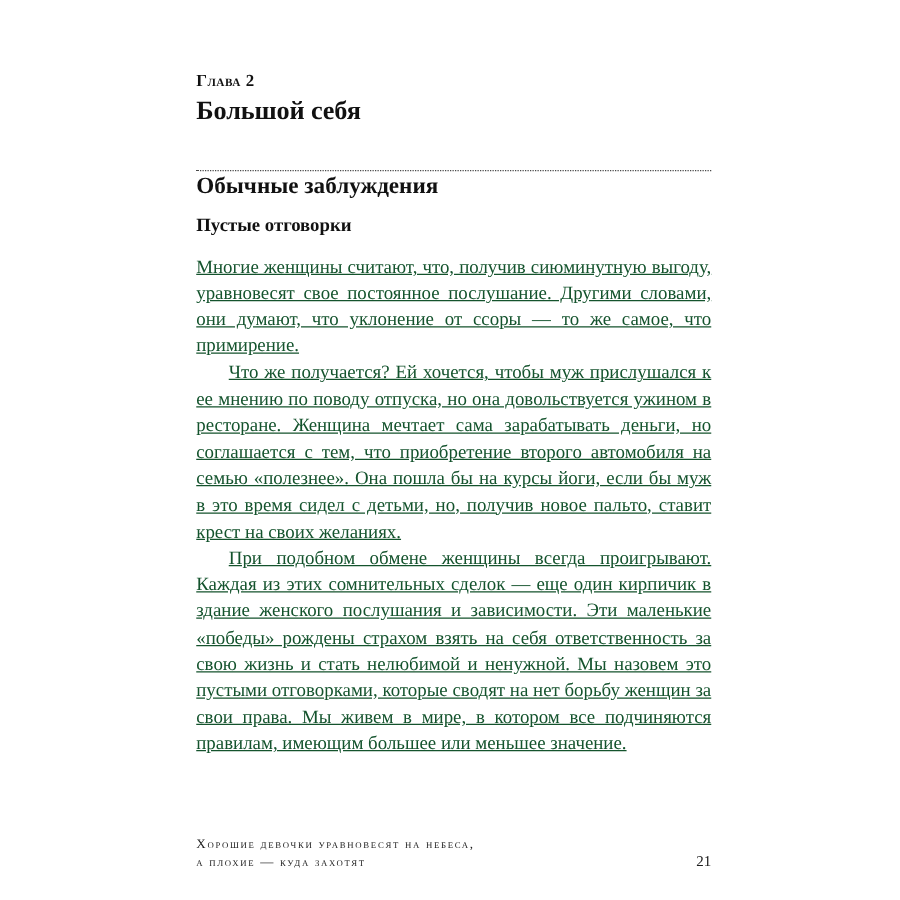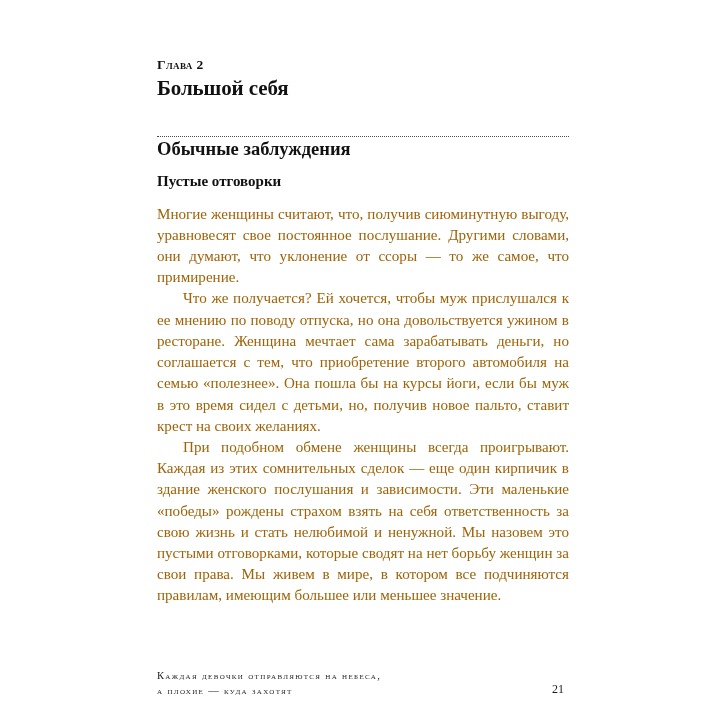--- a/index.html
+++ b/index.html
@@ -77,22 +77,23 @@
     margin-top: 11px;
   }
 
   
   .body-text {
     margin-top: 14px;
     font-size: 15.1px;
     line-height: 21.2px;
     text-align: justify;
     text-justify: inter-word;
-    color: #a16207;
+    color: #14532d;
     hyphens: manual;
+    text-decoration: underline;
   }
   .body-text p {
     margin: 0;
     text-indent: 0;
   }
   .body-text p.indented {
     text-indent: 26px;
   }
 
   
@@ -117,21 +118,21 @@
   .footer-title .line {
     display: block;
     white-space: nowrap;
   }
   .page-number {
     font-family: "Liberation Serif", "DejaVu Serif", serif;
     font-size: 12px;
     line-height: 15px;
     color: #1c1c1c;
     padding-top: 14px;
-    text-align: center;
+    text-align: right;
     min-width: 22px;
   }
 </style>
 </head>
 <body>
 
 <div class="page">
 
   <div class="content">
 
@@ -149,19 +150,19 @@
     <div class="body-text">
       <p>Многие женщины считают, что, получив сиюминутную выгоду, уравновесят свое постоянное послушание. Другими словами, они думают, что уклонение от ссоры — то же самое, что примирение.</p>
       <p class="indented">Что же получается? Ей хочется, чтобы муж прислушался к ее мнению по поводу отпуска, но она довольствуется ужином в ресторане. Женщина мечтает сама зарабатывать деньги, но соглашается с тем, что приобретение второго автомобиля на семью «полезнее». Она пошла бы на курсы йоги, если бы муж в это время сидел с детьми, но, получив новое пальто, ставит крест на своих желаниях.</p>
       <p class="indented">При подобном обмене женщины всегда проигрывают. Каждая из этих сомнительных сделок — еще один кирпичик в здание женского послушания и зависимости. Эти маленькие «победы» рождены страхом взять на себя ответственность за свою жизнь и стать нелюбимой и ненужной. Мы назовем это пустыми отговорками, которые сводят на нет борьбу женщин за свои права. Мы живем в мире, в котором все подчиняются правилам, имеющим большее или меньшее значение.</p>
     </div>
 
   </div>
 
   <div class="footer">
     <div class="footer-title">
-      <span class="line">Каждая девочки отправляются на небеса,</span>
+      <span class="line">Хорошие девочки уравновесят на небеса,</span>
       <span class="line">а плохие — куда захотят</span>
     </div>
     <div class="page-number">21</div>
   </div>
 
 </div>
 
 </body></html>

